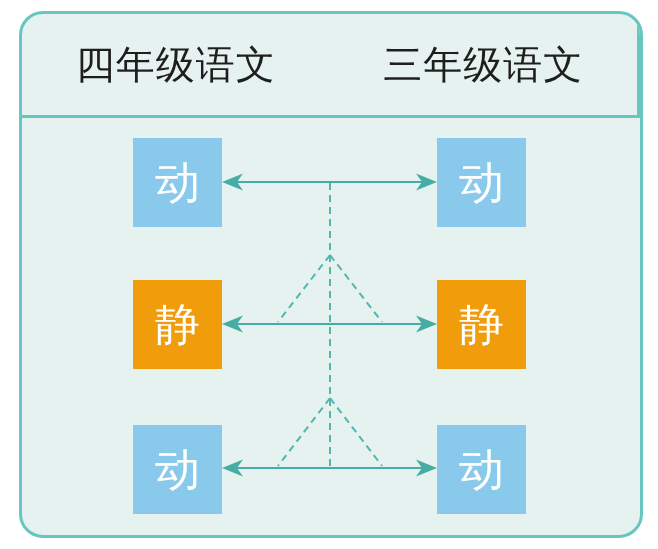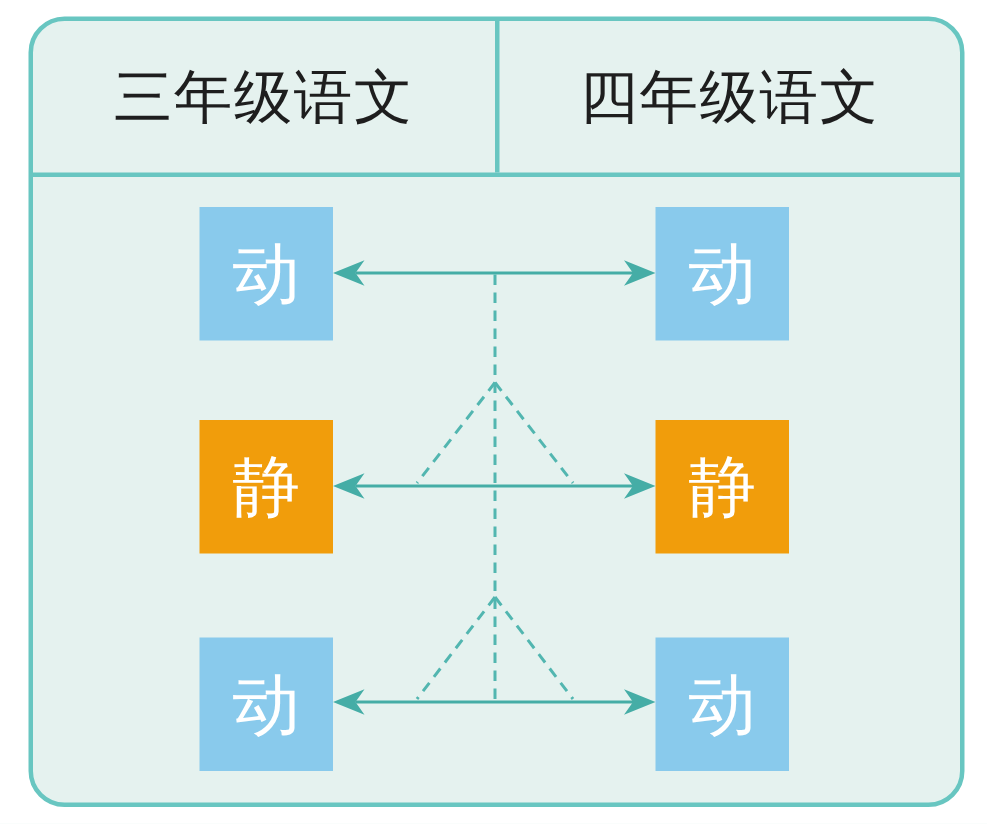--- a/index.html
+++ b/index.html
@@ -100,22 +100,22 @@
       <line x1="308" y1="169" x2="308" y2="454" stroke="#52B6B0" stroke-width="2" stroke-dasharray="7 5"></line>
 
       <line x1="308" y1="241" x2="256" y2="308" stroke="#52B6B0" stroke-width="2" stroke-dasharray="7 5"></line>
       <line x1="308" y1="241" x2="360" y2="308" stroke="#52B6B0" stroke-width="2" stroke-dasharray="7 5"></line>
 
       <line x1="308" y1="384" x2="256" y2="452" stroke="#52B6B0" stroke-width="2" stroke-dasharray="7 5"></line>
       <line x1="308" y1="384" x2="360" y2="452" stroke="#52B6B0" stroke-width="2" stroke-dasharray="7 5"></line>
     </svg>
 
     <div class="header">
+      <div class="header-cell">四年级语文</div>
       <div class="header-cell first">三年级语文</div>
-      <div class="header-cell">四年级语文</div>
     </div>
 
     <div class="cbox col-l row-1" style="background-color: rgb(137, 202, 236);">动</div>
     <div class="cbox col-r row-1" style="background-color: rgb(137, 202, 236);">动</div>
 
     <div class="cbox col-l row-2" style="background-color: rgb(241, 157, 11);">静</div>
     <div class="cbox col-r row-2" style="background-color: rgb(241, 157, 11);">静</div>
 
     <div class="cbox col-l row-3" style="background-color: rgb(137, 202, 236);">动</div>
     <div class="cbox col-r row-3" style="background-color: rgb(137, 202, 236);">动</div>

